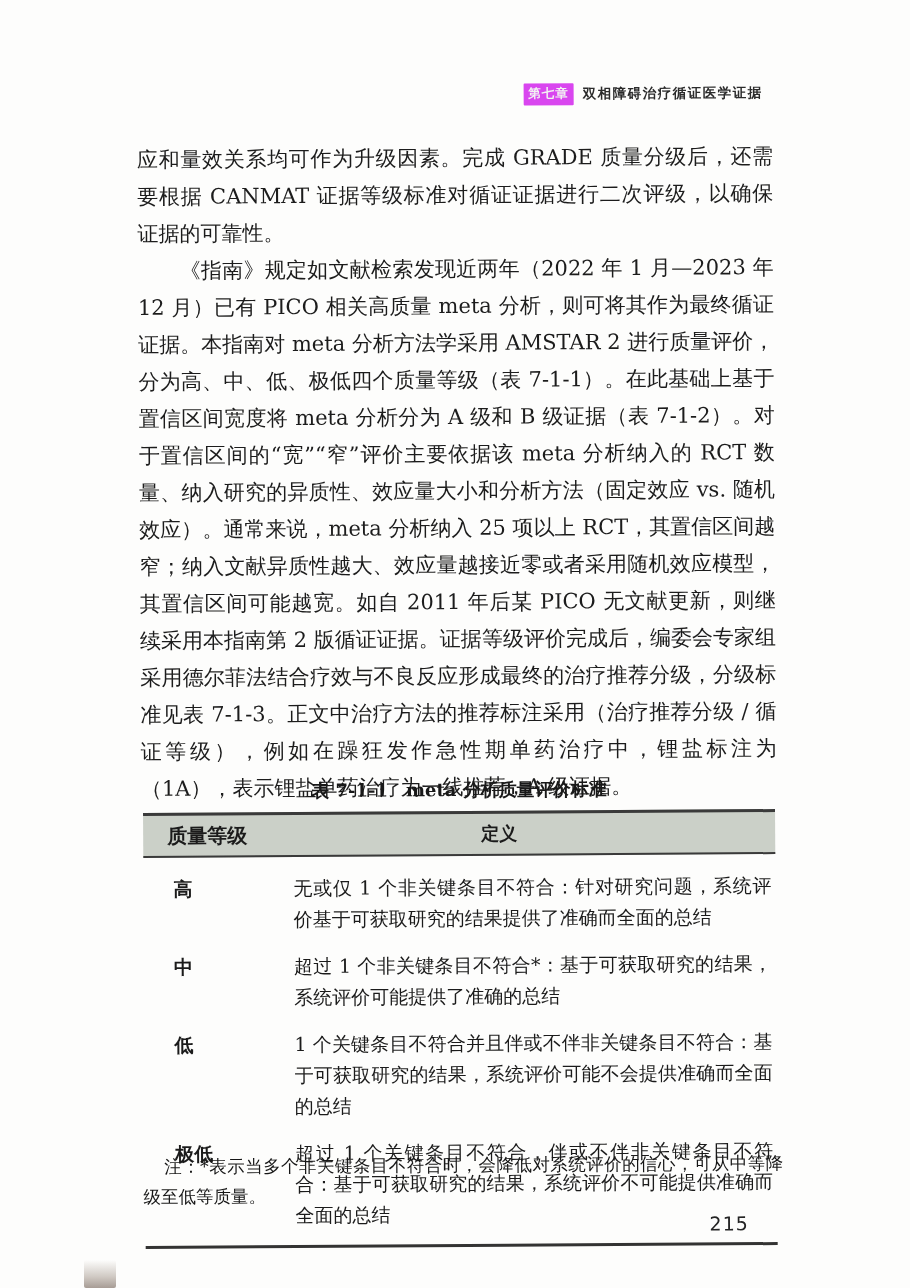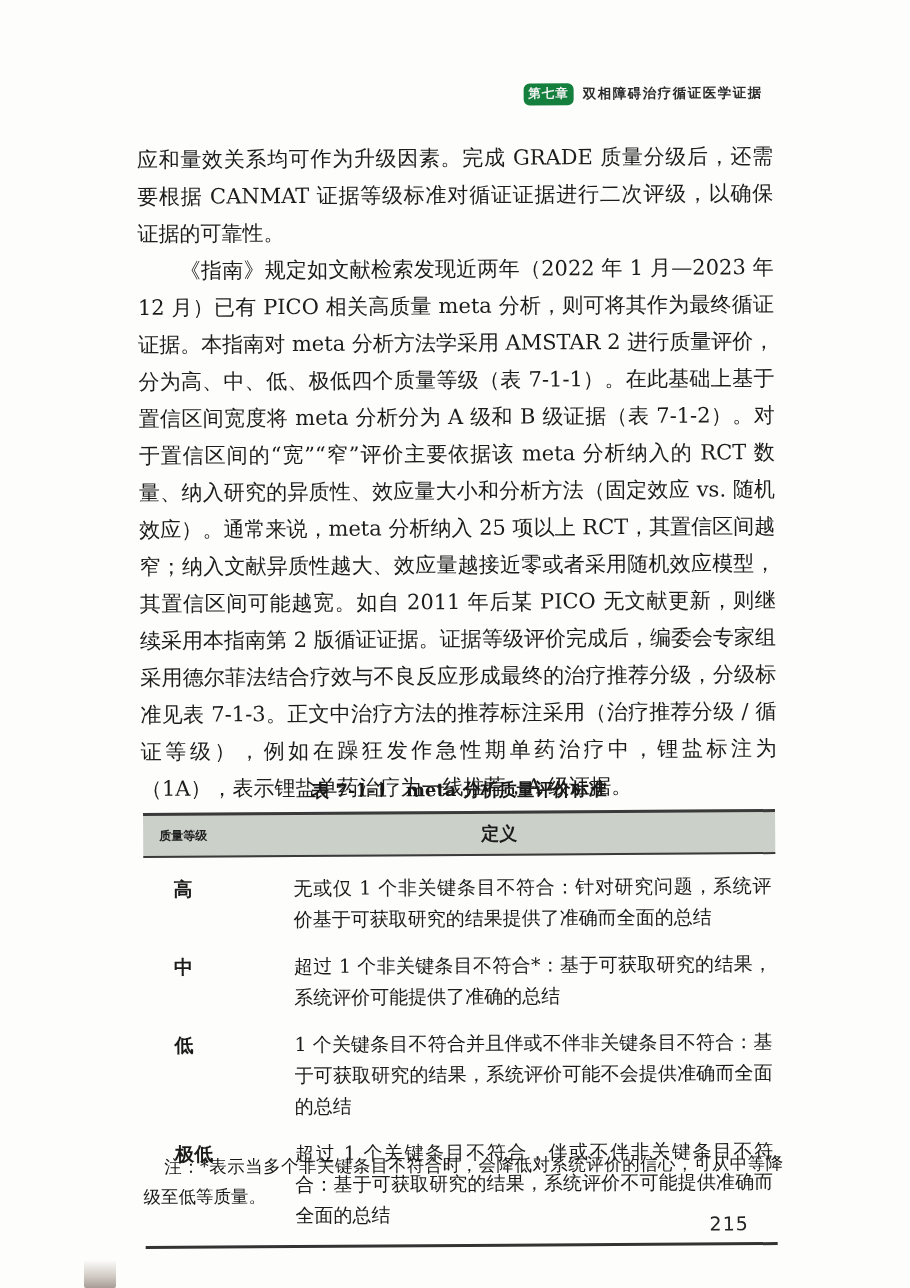--- a/index.html
+++ b/index.html
@@ -25,27 +25,27 @@
   
   .chapter-header {
     position: absolute;
     top: 84px;
     right: 144px;
     display: flex;
     align-items: center;
     gap: 9px;
   }
   .chapter-badge {
-    background: #15803d;
+    background: #d946ef;
     color: #f2f2f2;
     font-size: 12.5px;
     font-weight: bold;
     line-height: 1;
     padding: 4px 5px 5px;
-    border-radius: 6px;
+    border-radius: 1px;
     letter-spacing: 1px;
     font-family: "DejaVu Sans", "Liberation Sans", sans-serif;
   }
   .chapter-title {
     font-size: 13.5px;
     font-weight: bold;
     color: #2b2b2b;
     letter-spacing: 1.5px;
     font-family: "DejaVu Sans", "Liberation Sans", sans-serif;
   }
@@ -82,22 +82,22 @@
   .t-head {
     display: flex;
     align-items: center;
     height: 40px;
     background: #cbd0c8;
     border-top: 3px solid #3a3a3a;
     border-bottom: 2px solid #3a3a3a;
   }
   .t-head .col-grade {
     width: 150px;
-    padding-left: 16px;
-    font-size: 12px;
+    padding-left: 24px;
+    font-size: 20px;
     font-weight: bold;
     box-sizing: border-box;
   }
   .t-head .col-def {
     flex: 1;
     text-align: center;
     padding-right: 70px;
     font-size: 18px;
     font-weight: bold;
   }

